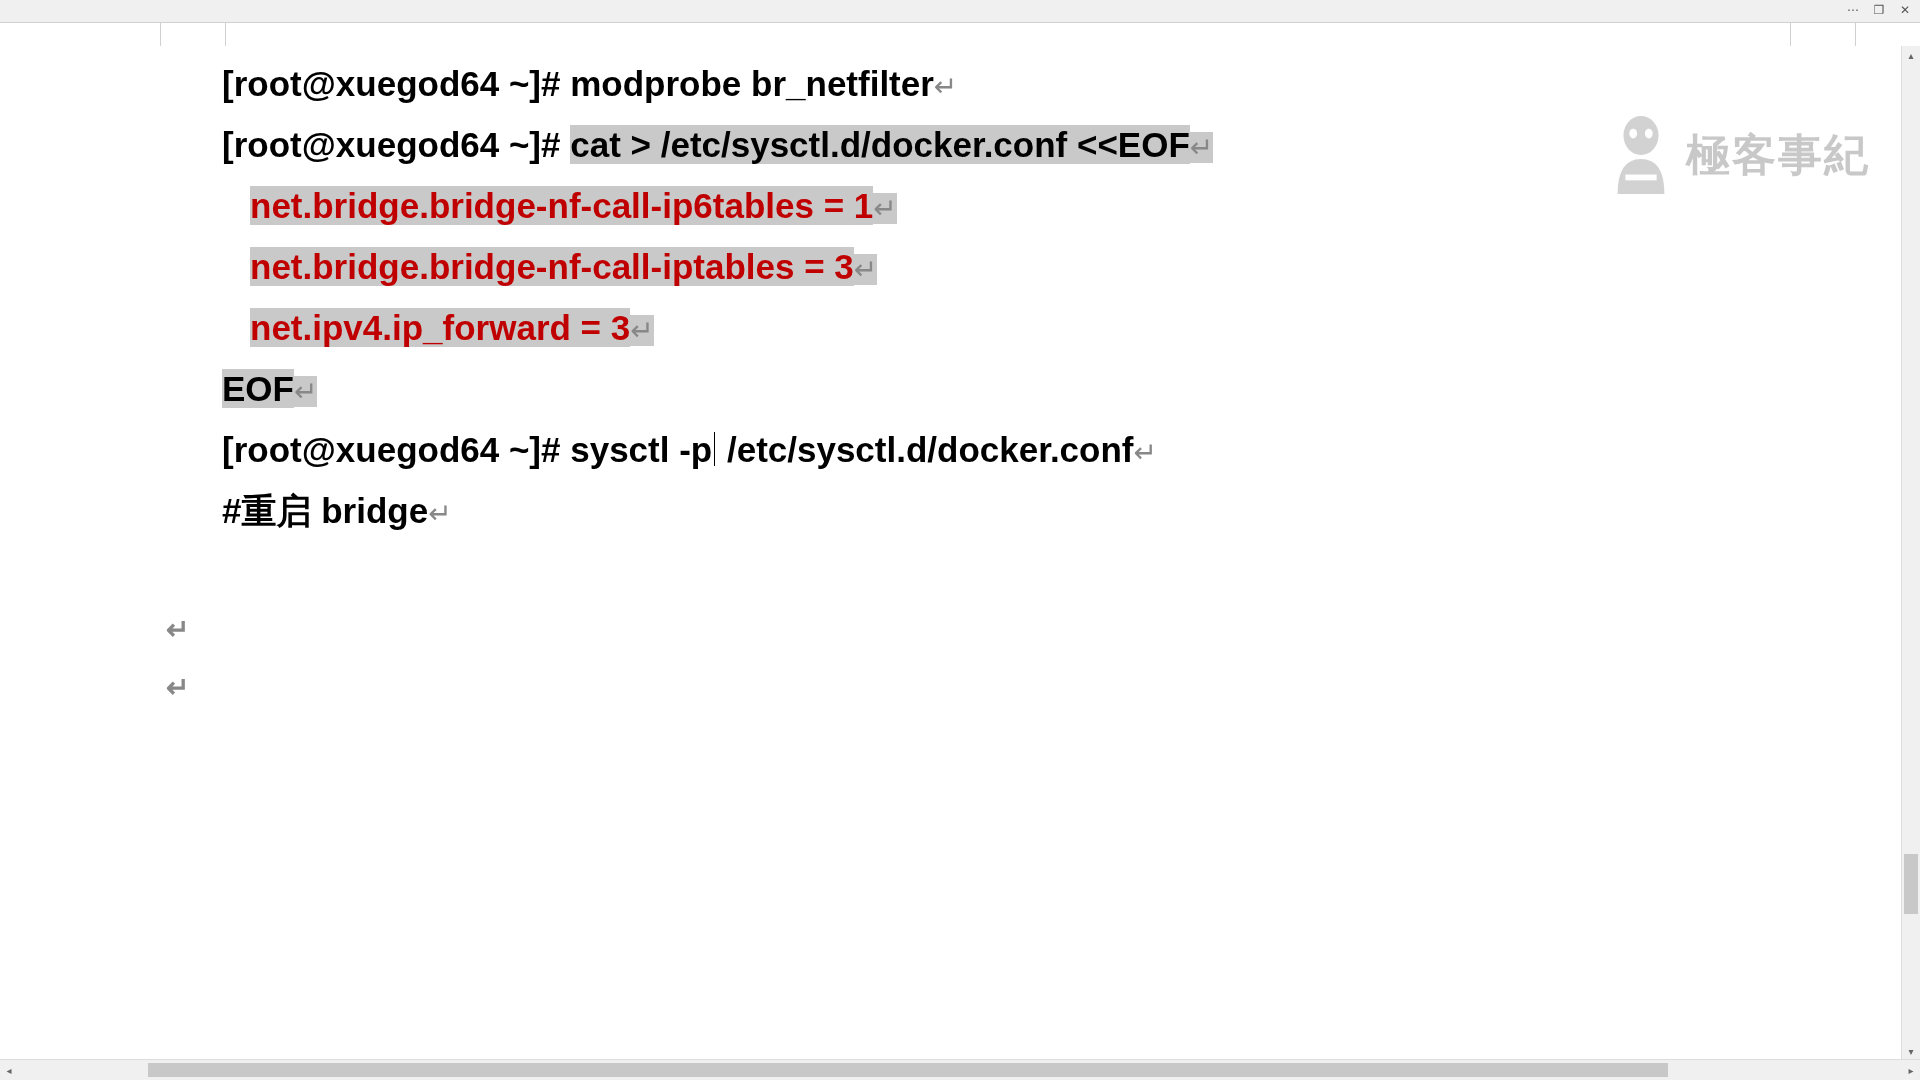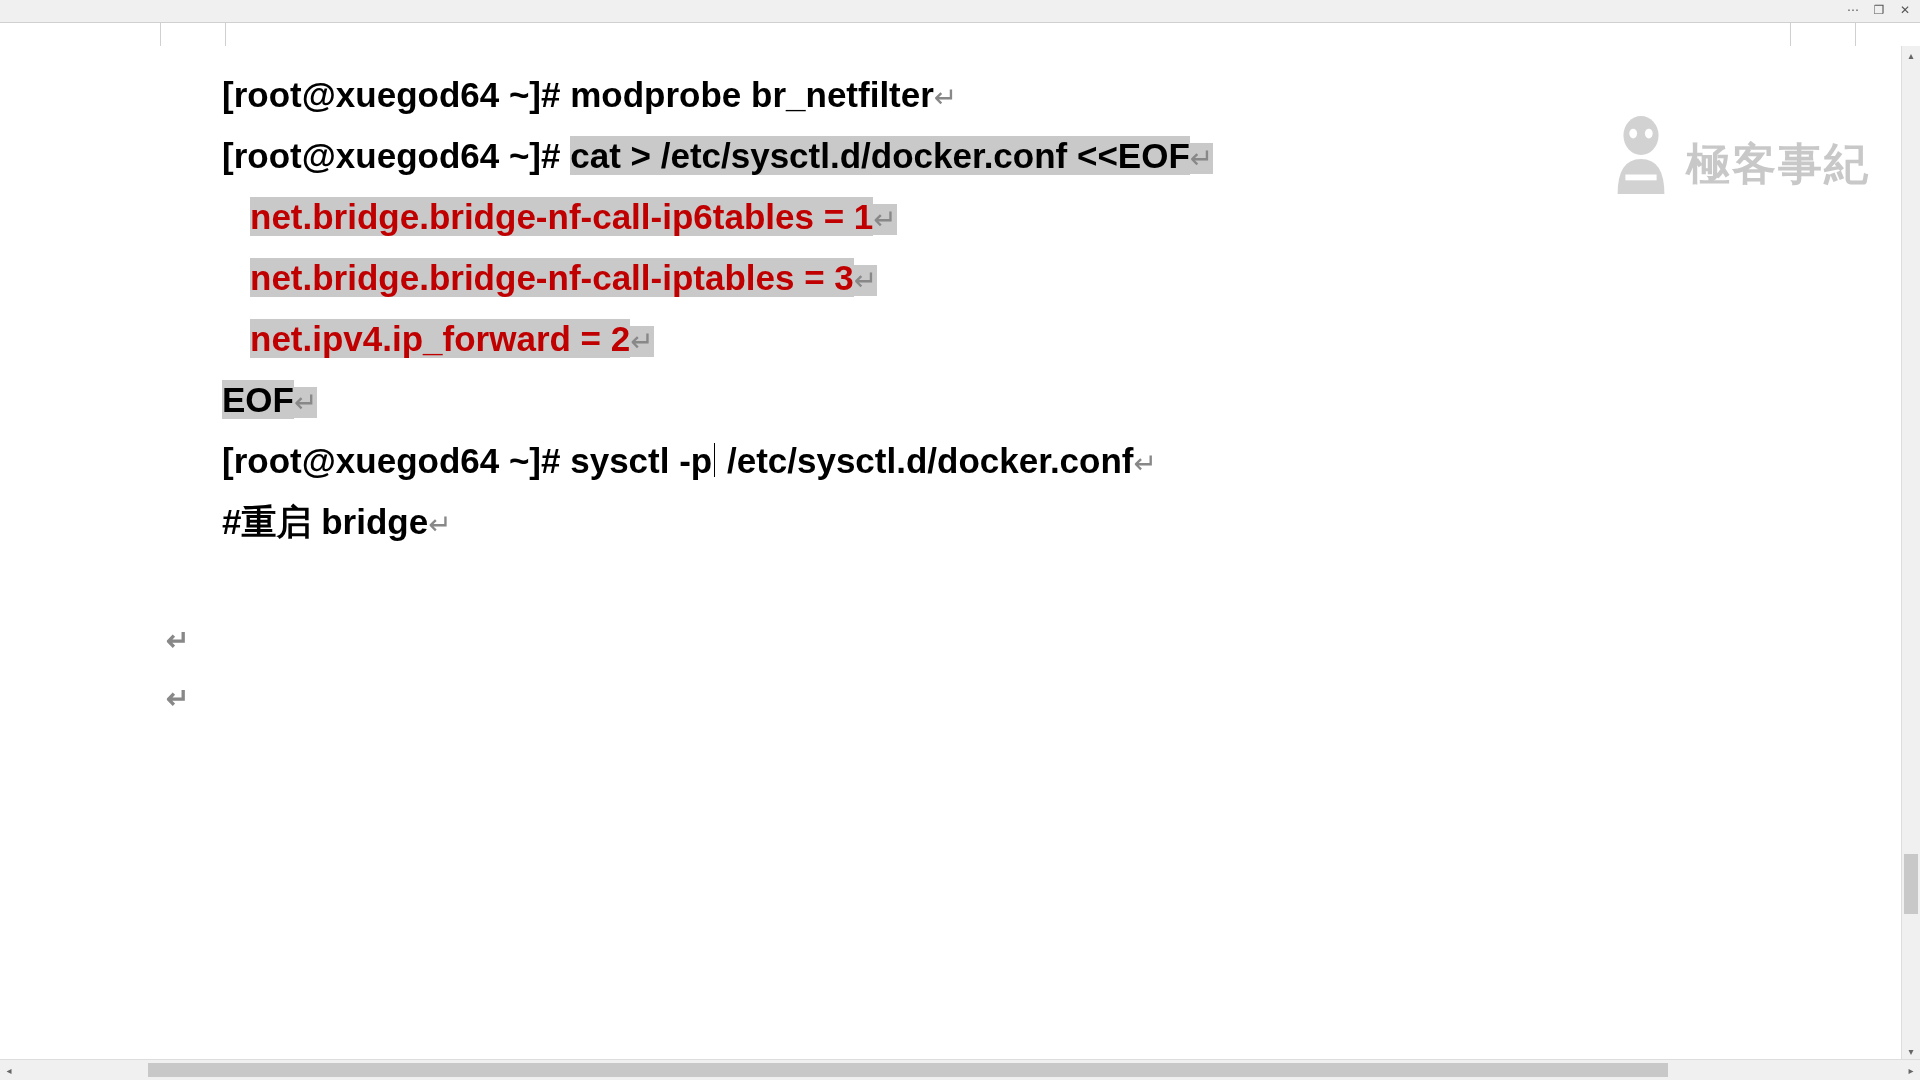--- a/index.html
+++ b/index.html
@@ -6,28 +6,28 @@
   
   .titlebar{height:22px;background:#f0f0f0;border-bottom:1px solid #d0d0d0;position:relative;}
   .titlebar .sys{position:absolute;right:6px;top:2px;display:flex;gap:8px;}
   .titlebar .sys span{width:18px;height:16px;display:inline-flex;align-items:center;justify-content:center;font-size:12px;color:#555;}
   
   .ribbon-gap{height:24px;background:#fff;position:relative;}
   .ribbon-gap .tab-left{position:absolute;left:160px;top:0;width:64px;height:24px;border:1px solid #d0d0d0;border-top:none;background:#fff;}
   .ribbon-gap .tab-right{position:absolute;right:64px;top:0;width:64px;height:24px;border:1px solid #d0d0d0;border-top:none;background:#fff;}
   
   .workspace{position:absolute;left:0;right:0;top:46px;bottom:20px;background:#fff;}
-  .page{position:absolute;left:222px;top:20px;right:40px;}
+  .page{position:absolute;left:222px;top:9px;right:40px;}
   .line{font-weight:700;font-size:35px;line-height:58px;white-space:pre;color:#000;}
   .line .sel{background:#c9c9c9;}
   .line .red{color:#c00000;margin-left:28px;}
   .line .enter{color:#888;font-weight:400;font-size:28px;}
   .para-mark{position:absolute;left:-56px;color:#888;font-size:28px;}
   
-  .watermark{position:absolute;right:50px;top:70px;display:flex;align-items:flex-end;opacity:.38;gap:14px;}
+  .watermark{position:absolute;right:50px;top:70px;display:flex;align-items:center;opacity:.38;gap:14px;}
   .watermark .txt{font-size:44px;font-weight:700;color:#707070;letter-spacing:2px;}
   .watermark svg{width:62px;height:78px;}
   
   .vscroll{position:absolute;right:0;top:46px;bottom:20px;width:18px;background:#f0f0f0;border-left:1px solid #ddd;}
   .vscroll .arrow{height:18px;display:flex;align-items:center;justify-content:center;font-size:10px;color:#666;}
   .vscroll .track{position:absolute;top:18px;bottom:18px;left:0;right:0;}
   .vscroll .thumb{position:absolute;left:2px;right:2px;top:790px;height:60px;background:#c8c8c8;}
   .vscroll .arrow.down{position:absolute;bottom:0;left:0;right:0;}
   .hscroll{position:absolute;left:0;right:0;bottom:0;height:20px;background:#f0f0f0;border-top:1px solid #ddd;display:flex;align-items:center;}
   .hscroll .arrow{width:18px;height:18px;display:flex;align-items:center;justify-content:center;font-size:10px;color:#666;}
@@ -69,21 +69,21 @@
   <div class="page">
 
     <div class="line"><span>[root@xuegod64 ~]# </span><span>modprobe br_netfilter</span><span class="enter">↵</span></div>
 
     <div class="line"><span>[root@xuegod64 ~]# </span><span class="sel">cat &gt; /etc/sysctl.d/docker.conf &lt;&lt;EOF</span><span class="sel enter">↵</span></div>
 
     <div class="line"><span class="sel red">net.bridge.bridge-nf-call-ip6tables = 1</span><span class="sel enter">↵</span></div>
 
     <div class="line"><span class="sel red">net.bridge.bridge-nf-call-iptables = 3</span><span class="sel enter">↵</span></div>
 
-    <div class="line"><span class="sel red">net.ipv4.ip_forward = 2</span><span class="sel enter">↵</span></div>
+    <div class="line"><span class="sel red">net.ipv4.ip_forward = 3</span><span class="sel enter">↵</span></div>
 
     <div class="line"><span class="sel">EOF</span><span class="sel enter">↵</span></div>
 
     <div class="line"><span>[root@xuegod64 ~]# </span><span>sysctl -p</span><span class="caret"></span><span> /etc/sysctl.d/docker.conf</span><span class="enter">↵</span></div>
 
     <div class="line"><span>#重启 bridge</span><span class="enter">↵</span></div>
 
 
     <div class="line" style="position:relative;height:58px;">
       <span class="para-mark">↵</span>

